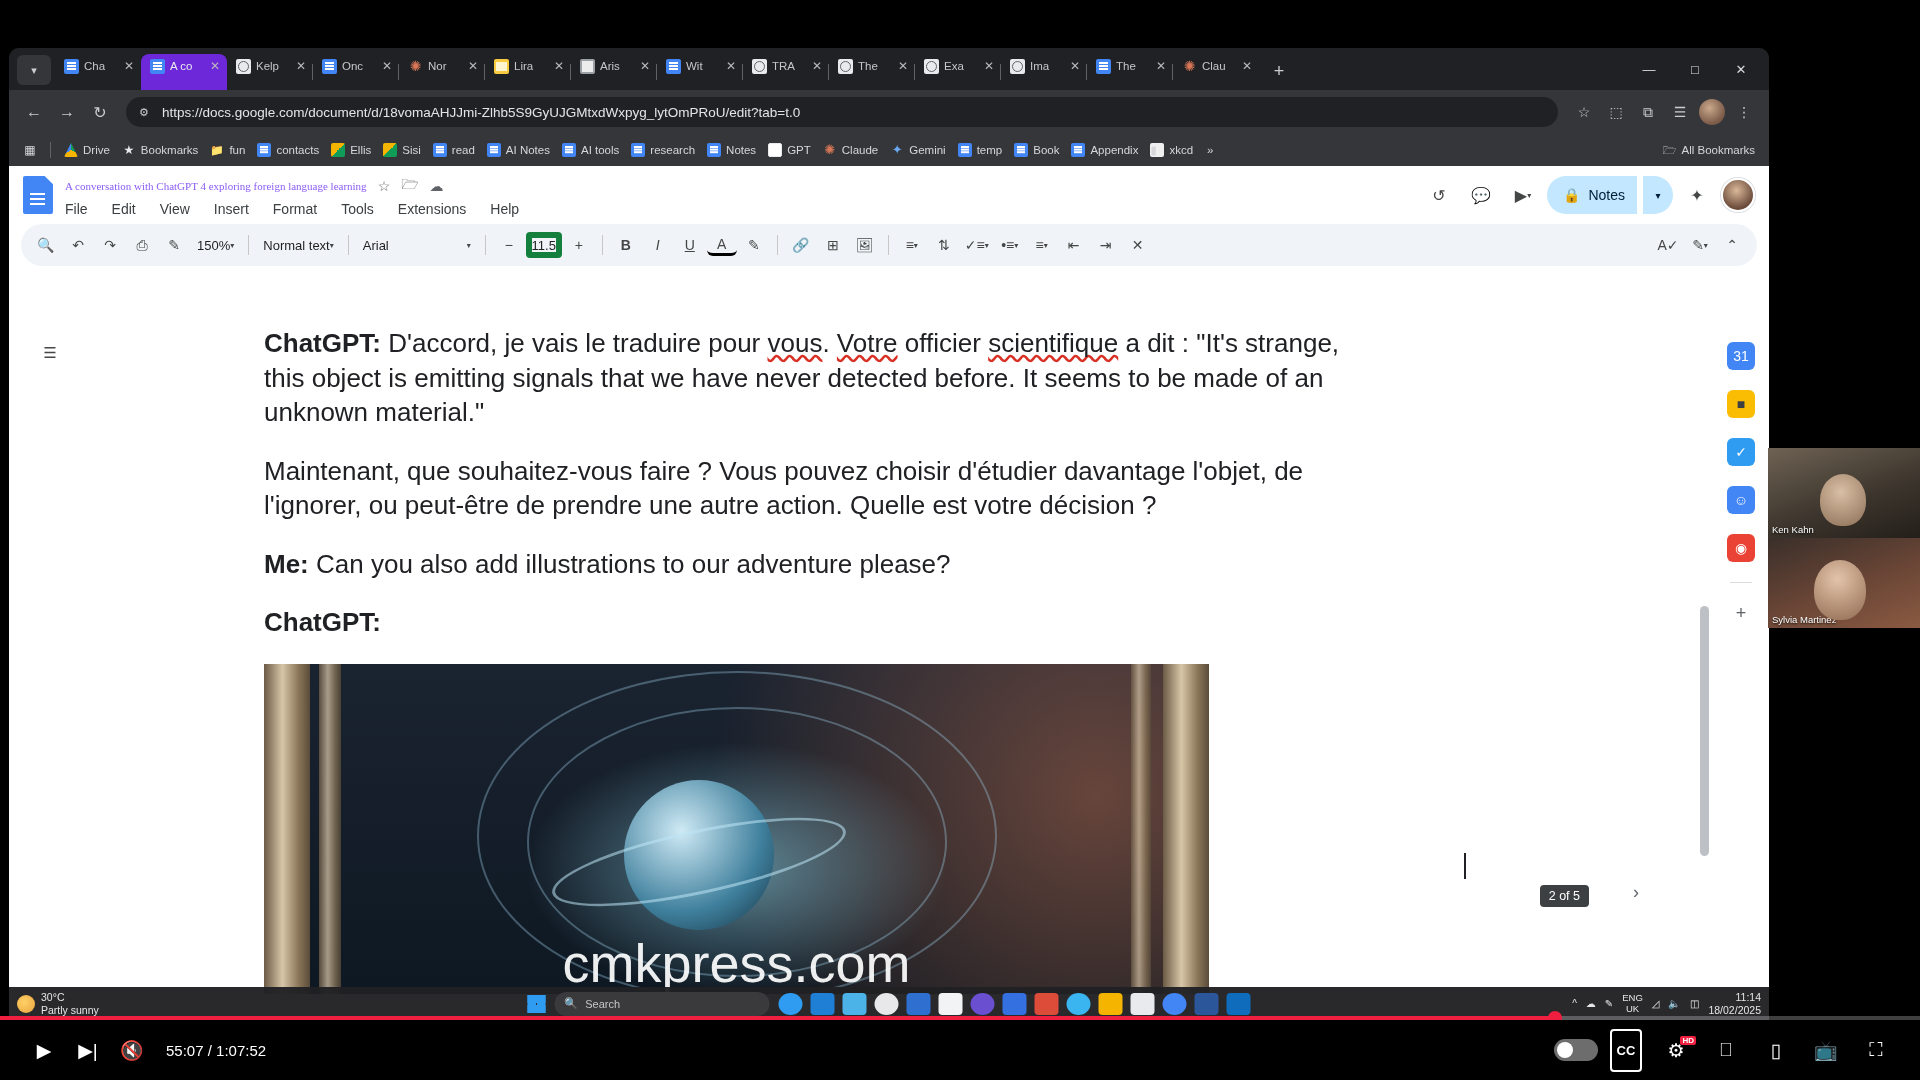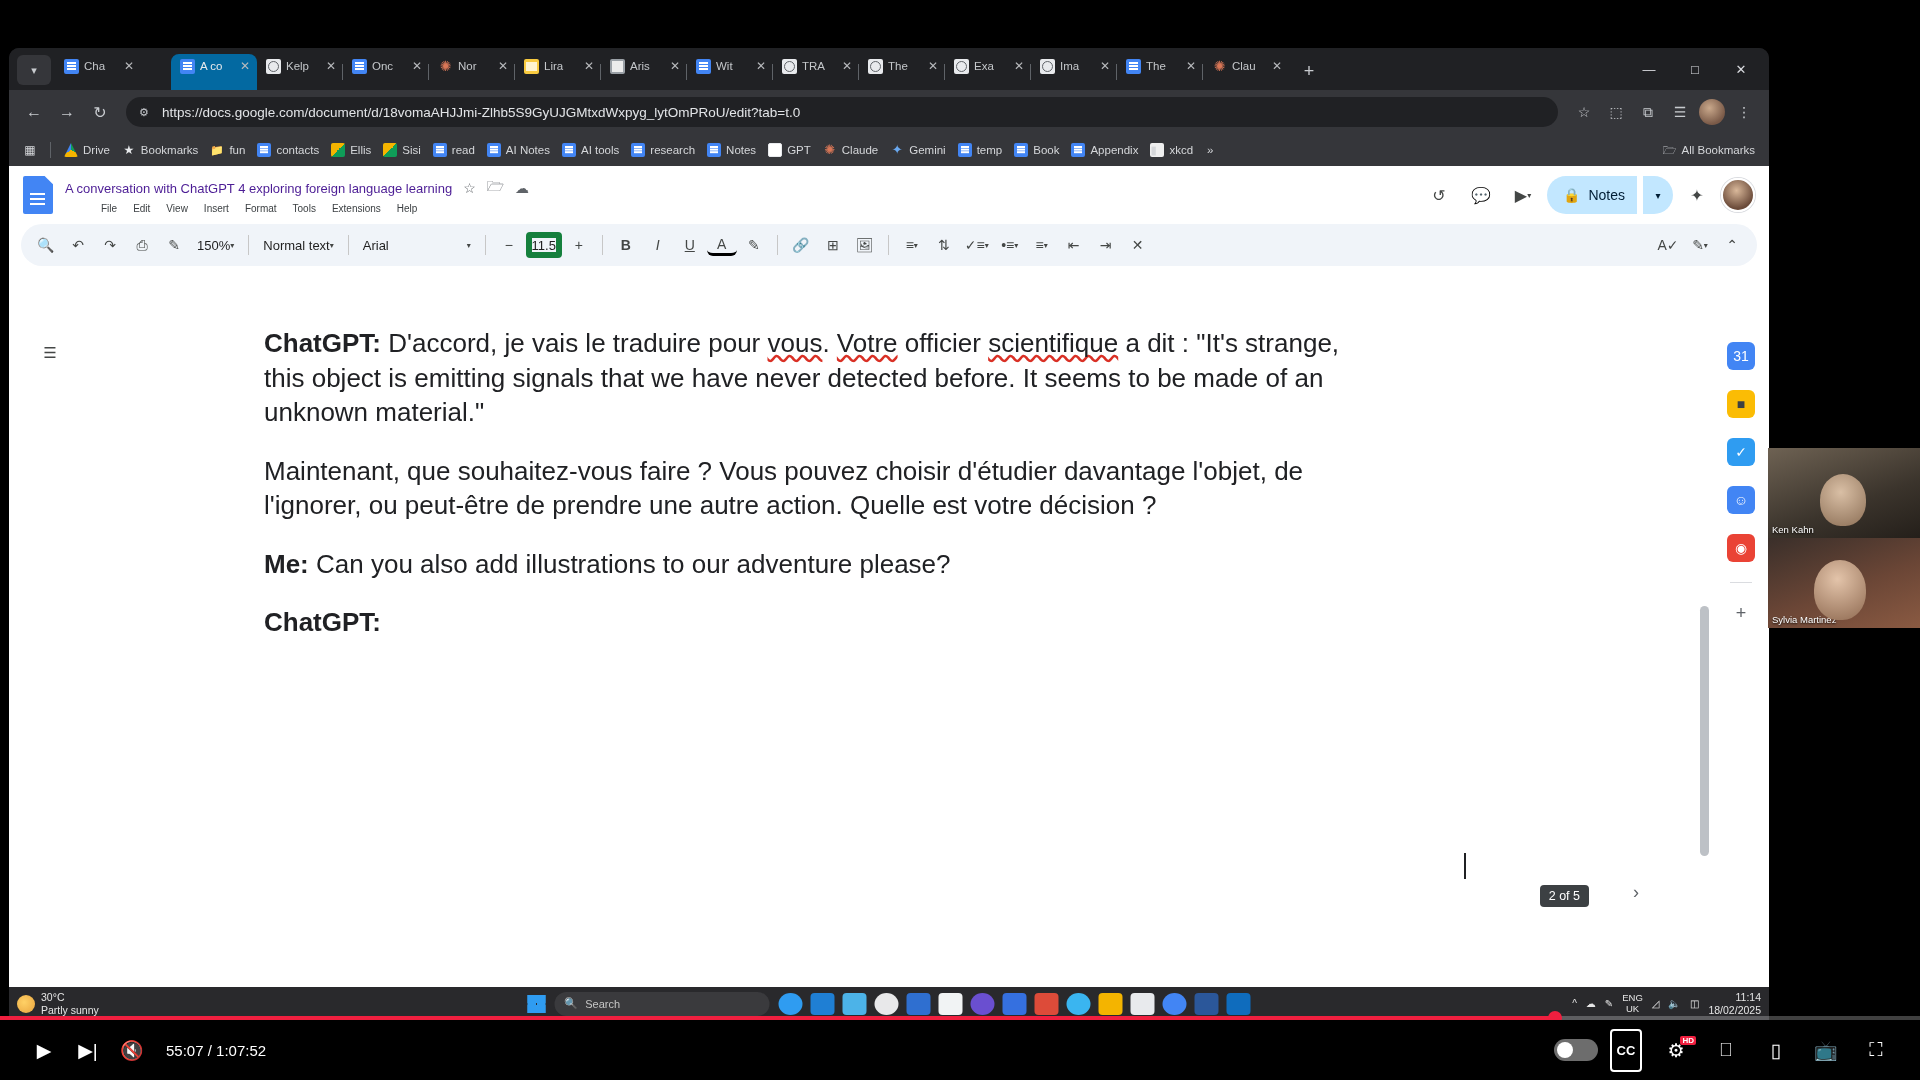--- a/index.html
+++ b/index.html
@@ -33,21 +33,21 @@
     width: 34px; height: 30px; margin: 0 4px 5px 4px; border-radius: 6px;
     background: #35363a; display: flex; align-items: center; justify-content: center;
     color: #c8cbcf; font-size: 11px; flex: 0 0 auto;
   }
   .tab {
     position: relative; height: 36px; min-width: 0; width: 86px; flex: 0 0 auto;
     display: flex; align-items: center; gap: 5px;
     padding: 0 4px 12px 9px; border-radius: 8px 8px 0 0;
     color: #c4c7ca; font-size: 11.5px; white-space: nowrap;
   }
-  .tab.active { background: #0369a1; color: #e8eaed; margin-left: 30px; }
+  .tab.active { background: #6d28d9; color: #e8eaed; }
   .tab .favicon { width: 15px; height: 15px; flex: 0 0 auto; border-radius: 2px; position: relative; }
   .tab .tlabel { overflow: hidden; text-overflow: clip; flex: 1 1 auto; }
   .tab .tclose { width: 16px; height: 16px; flex: 0 0 auto; display:flex; align-items:center; justify-content:center;
                  color:#b8babd; font-size: 12px; }
   .tab .sep { position: absolute; left: -1px; top: 10px; width: 1px; height: 16px; background: #5f6368; }
   .newtab { width: 28px; height: 28px; margin: 0 0 5px 6px; color: #c9ccd0; font-size: 18px;
             display: flex; align-items: center; justify-content: center; flex: 0 0 auto; }
 
   
   .fav-docs { background: #4285f4; }
@@ -106,23 +106,23 @@
   #docs { position: absolute; left: 0; top: 118px; right: 0; bottom: 0; background: #fff; overflow: hidden; }
 
   #docs-header { height: 58px; display: flex; align-items: center; padding: 0 14px; gap: 12px; }
   #doc-logo { width: 30px; height: 38px; position: relative; flex: 0 0 auto; }
   #doc-logo .sheet { position:absolute; inset:0; background:#4285f4; border-radius:2px;
      clip-path: polygon(0 0, 72% 0, 100% 22%, 100% 100%, 0 100%); }
   #doc-logo .lines { position:absolute; left:7px; top:17px; width:15px; height:2px; background:#fff;
      box-shadow: 0 5px 0 #fff, 0 10px 0 #fff; }
   #doc-title-wrap { flex: 1 1 auto; min-width: 0; }
   #doc-title-row { display: flex; align-items: center; gap: 11px; }
-  #doc-title { font-size: 13px; color: #4c1d95; white-space: nowrap; }
+  #doc-title { font-size: 11px; color: #8b5cf6; white-space: nowrap; font-family: Liberation Serif, serif; }
   .titleicon { color: #5f6368; font-size: 14px; }
-  #doc-menu { display: flex; gap: 16px; margin-top: 3px; font-size: 10px; color: #3c4043; margin-left: 36px; }
+  #doc-menu { display: flex; gap: 24px; margin-top: 3px; font-size: 14px; color: #3c4043; }
   #docs-header-right { display: flex; align-items: center; gap: 6px; flex: 0 0 auto; }
   .hdricon { width: 36px; height: 36px; border-radius: 50%; display: flex; align-items: center;
              justify-content: center; color: #444746; font-size: 16px; }
   #share-btn { height: 38px; background: #c2e7ff; color: #001d35; border-radius: 19px 0 0 19px;
                display: flex; align-items: center; gap: 8px; padding: 0 12px 0 16px; font-size: 14px; }
   #share-caret { height: 38px; width: 30px; background: #c2e7ff; color:#001d35; border-radius: 0 19px 19px 0;
                  display:flex; align-items:center; justify-content:center; font-size: 10px; }
   #avatar-docs { width: 34px; height: 34px; border-radius: 50%;
     background: radial-gradient(circle at 45% 35%, #d9b89a, #6b4b3a 70%); border: 2px solid #fff;
     box-shadow: 0 0 0 1px #dadce0; }
@@ -533,20 +533,31 @@
             <p>
               <b>ChatGPT:</b><span id="p1-rich"><span> D'accord, je vais le traduire pour </span><span class="sp">vous</span><span>. </span><span class="sp">Votre</span><span> officier </span><span class="sp">scientifique</span><span> a dit : "It's strange, this object is emitting signals that we have never detected before. It seems to be made of an unknown material."</span></span>
             </p>
             <p>Maintenant, que souhaitez-vous faire ? Vous pouvez choisir d'étudier davantage l'objet, de l'ignorer, ou peut-être de prendre une autre action. Quelle est votre décision ?</p>
             <p>
               <b>Me:</b><span> Can you also add illustrations to our adventure please?</span>
             </p>
             <p>
               <b>ChatGPT:</b>
             </p>
+            <div id="doc-image">
+              <div class="pillar" style="left:0"></div>
+              <div class="pillar" style="left:55px;width:22px;opacity:.75"></div>
+              <div class="pillar" style="right:0"></div>
+              <div class="pillar" style="right:58px;width:20px;opacity:.7"></div>
+              <div class="ring" style="left:50%;top:52%;width:520px;height:330px;transform:translate(-50%,-50%)"></div>
+              <div class="ring" style="left:50%;top:54%;width:420px;height:270px;transform:translate(-50%,-50%)"></div>
+              <div id="planet"></div>
+              <div id="planet-ring"></div>
+              <div id="watermark">cmkpress.com</div>
+            </div>
           </div>
 
           <div id="caret-doc"></div>
           <div id="scroll-track"></div>
           <div id="page-indicator">2 of 5</div>
           <div id="next-arrow">›</div>
         </div>
 
         <div id="right-rail">
           <div class="rail-ico rl-cal">31</div>

